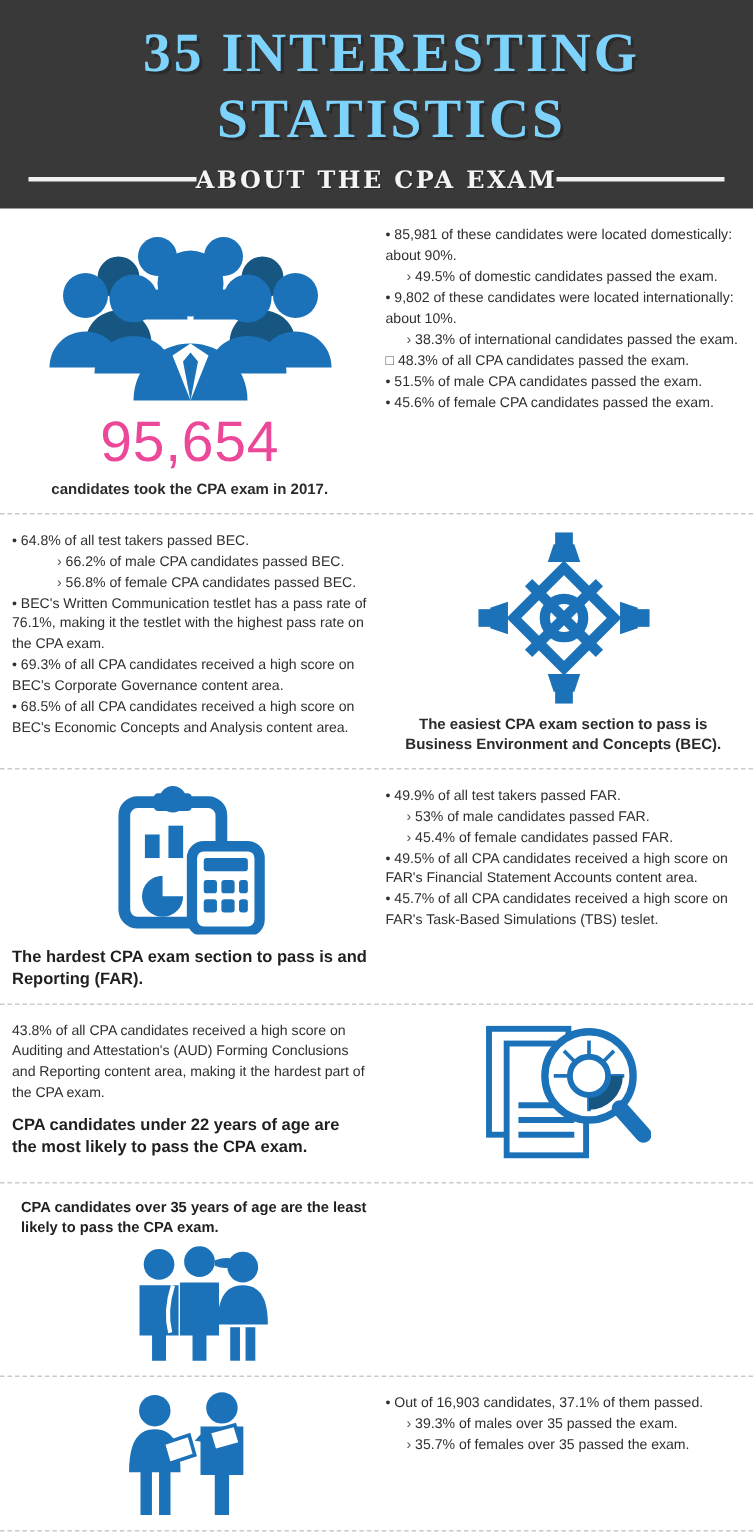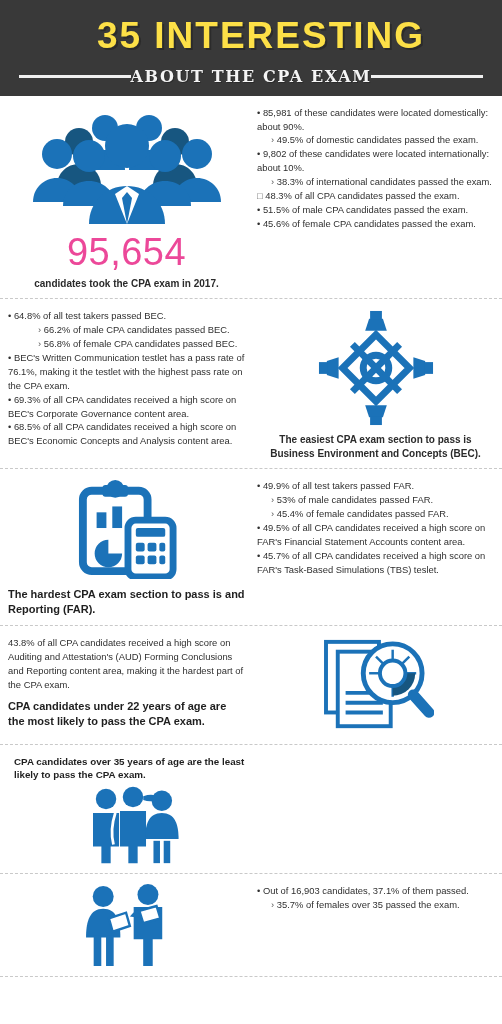--- a/index.html
+++ b/index.html
@@ -16,22 +16,22 @@
     overflow: hidden;
   }
 
   
   .header {
     background: #393939;
     padding: 14px 0 10px 0;
     text-align: center;
   }
   .header-title {
-    color: #fde047;
-    font-family: Liberation Sans, sans-serif;
+    color: #7dd3fc;
+    font-family: Liberation Serif, serif;
     font-weight: bold;
     font-size: 37px;
     letter-spacing: 2px;
     line-height: 1.18;
     text-shadow: 2px 2px 0 #2b2b2b;
     text-transform: uppercase;
     margin-left: 20px;
   }
   .header-sub-row {
     display: flex;
@@ -109,20 +109,21 @@
   .icon-wrap { display: flex; justify-content: center; align-items: center; }
 </style>
 </head>
 <body>
 
 <div class="page">
 
   <div class="header">
     <div class="header-title">
       <div>35 INTERESTING</div>
+      <div>STATISTICS</div>
     </div>
     <div class="header-sub-row">
       <div class="rule"></div>
       <div class="header-subtitle">ABOUT THE CPA EXAM</div>
       <div class="rule"></div>
     </div>
   </div>
 
   <div class="section">
     <div class="col-left center">
@@ -319,20 +320,21 @@
           <g fill="#ffffff" stroke="#1b72b8" stroke-width="2.5">
             <path d="M44 36 l18 -6 l4 14 l-18 6 Z"></path>
             <path d="M76 28 l18 -5 l4 13 l-18 5 Z"></path>
           </g>
         </svg>
       </div>
     </div>
     <div class="col-right">
       <ul class="facts">
         <li class="lvl1">Out of 16,903 candidates, 37.1% of them passed.</li>
+        <li class="lvl2">39.3% of males over 35 passed the exam.</li>
         <li class="lvl2">35.7% of females over 35 passed the exam.</li>
       </ul>
     </div>
   </div>
 
   <div class="section no-border" style="display:block;position:relative;padding-bottom:4px">
     
     
   </div>
 

